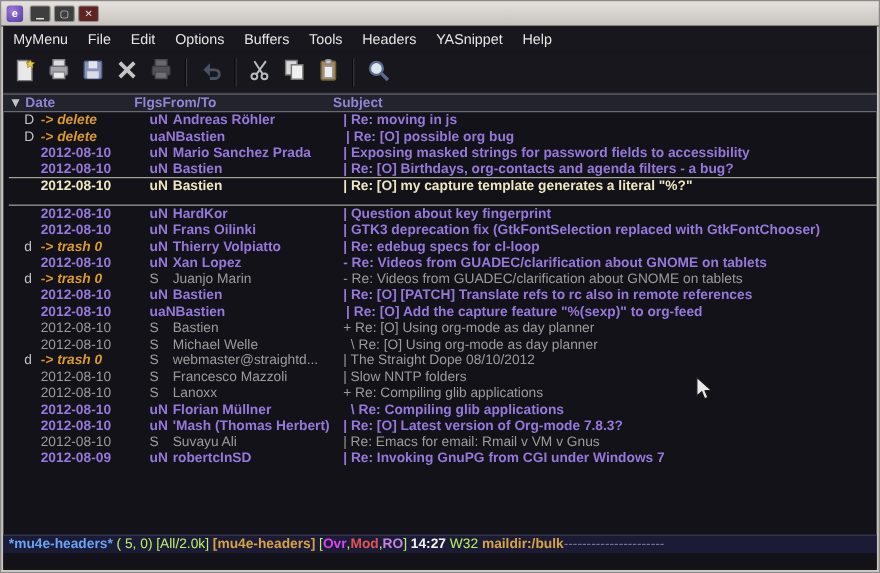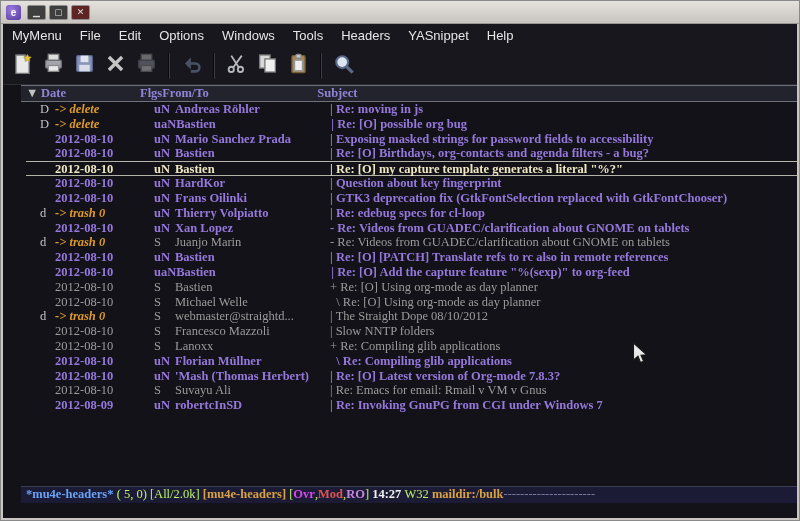--- a/index.html
+++ b/index.html
@@ -30,39 +30,39 @@
   .menu-item { padding:21px 9px; white-space:nowrap; }
 
   .toolbar { height:38px; flex:0 0 38px; display:flex; align-items:center; padding:0 4px;
              background:var(--panel-bg,#17171d); border-bottom:1px solid #2c2c34; }
   .tb-btn { width:31px; height:31px; display:flex; align-items:center; justify-content:center; border-radius:3px; }
   .tb-btn svg { width:21px; height:21px; }
   .tb-btn.disabled { opacity:.45; }
   .tb-sep { width:2px; height:26px; margin:0 6px; border-left:1px solid #0a0a0e; border-right:1px solid #3c3c46; }
 
   
-  .mono { font-family:Liberation Serif, serif; font-size:12.5px;margin-left:18px; }
+  .mono { font-family:Liberation Sans, sans-serif; font-size:12.5px; }
 
   .headerline { height:17px; flex:0 0 17px; background:#23232d; color:var(--header-fg,#9184d6);
                 border-top:1px solid #70707a; border-bottom:1px solid #70707a;
                 line-height:15px; font-weight:bold; padding-left:5px; white-space:pre; }
 
   .list { white-space:pre; padding-left:5px; }
   .hrow { height:14.8px; line-height:14.8px; white-space:pre;padding-left:14px; }
   .seg { display:inline-block; vertical-align:top; }
   .seg-mark  { min-width:15px;  color:#c2c2c2; font-weight:normal; }
   .seg-date  { min-width:99px;  }
   .seg-flags { min-width:21px;  }
   .seg-from  { min-width:155px; }
 
   .hrow.unread { color:var(--unread,#9678dc); font-weight:bold; }
   .hrow.read   { color:var(--read,#9c9c9c);   font-weight:normal; }
   .hrow.current{ color:var(--current,#efe7c2); font-weight:bold;
                  border-top:1px solid #b3b3a8; border-bottom:1px solid #b3b3a8;
-                 height:15px; line-height:14.6px; }
+                 height:26px; line-height:14.6px; }
   .seg.marktext { color:var(--marked,#dd9a2c); font-style:italic; font-weight:bold; }
 
   .endnote { color:var(--endnote,#dd9a2c); font-style:italic; font-weight:bold;
              height:14.8px; line-height:14.8px; padding-left:5px; }
 
   .filler { flex:1; }
 
   .modeline { height:17px; flex:0 0 17px; background:var(--ml-bg,#1b1b36);
               border-top:1px solid #3c3c58; line-height:15px; padding-left:5px; white-space:pre; }
   .ml-buffer { color:var(--ml-buffer,#6aa3f8); font-weight:bold; }
@@ -93,21 +93,21 @@
     </div>
   </div>
 
   <div class="frame">
 
     <div class="menubar">
         <span class="menu-item">MyMenu</span>
         <span class="menu-item">File</span>
         <span class="menu-item">Edit</span>
         <span class="menu-item">Options</span>
-        <span class="menu-item">Windows</span>
+        <span class="menu-item">Buffers</span>
         <span class="menu-item">Tools</span>
         <span class="menu-item">Headers</span>
         <span class="menu-item">YASnippet</span>
         <span class="menu-item">Help</span>
       </div>
 
     <div class="toolbar">
         <div class="tb-btn">
           <span><svg viewBox="0 0 16 16">
               <path d="M3 1.5h7l3 3v11H3z" fill="#e8e8e8" stroke="#7a7a7a"></path>

